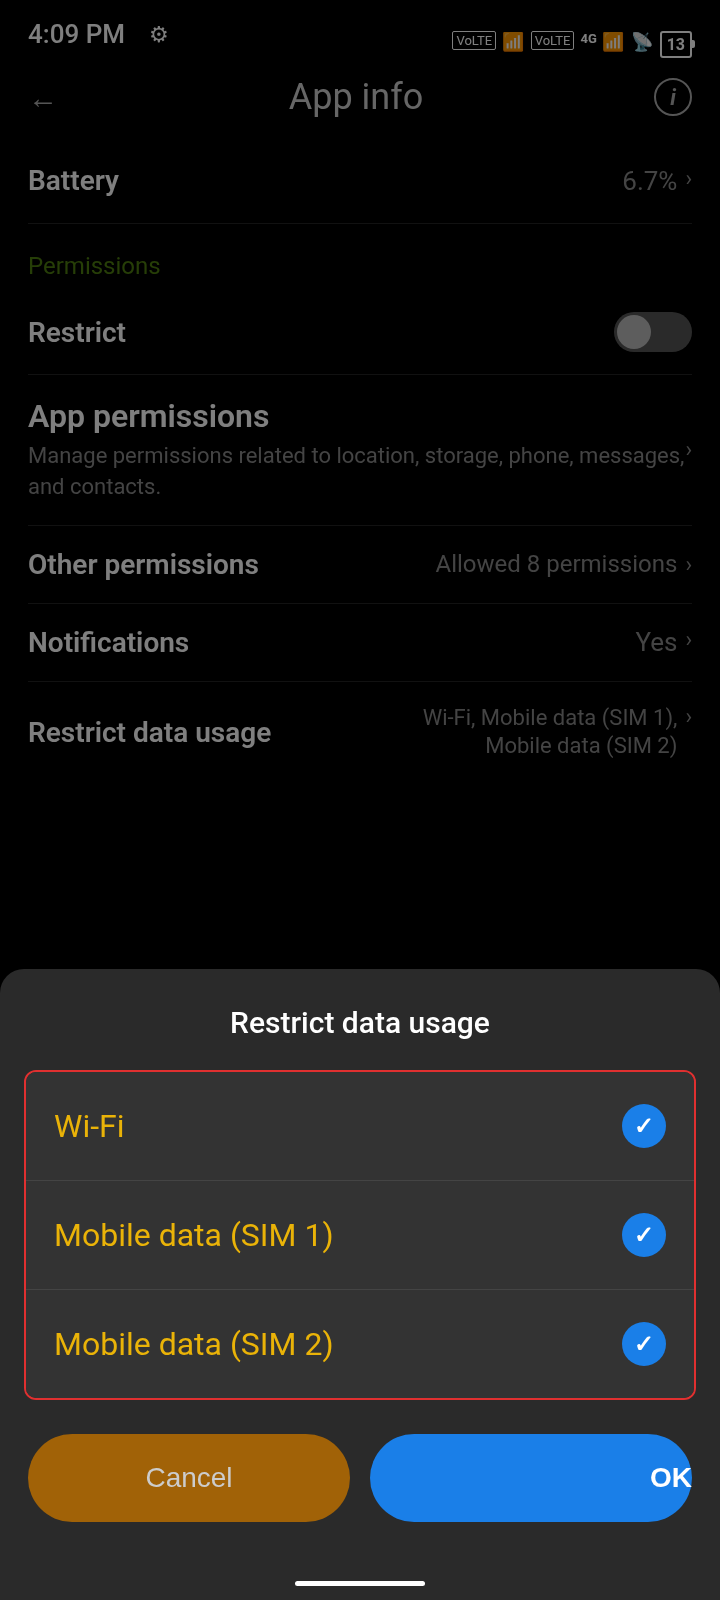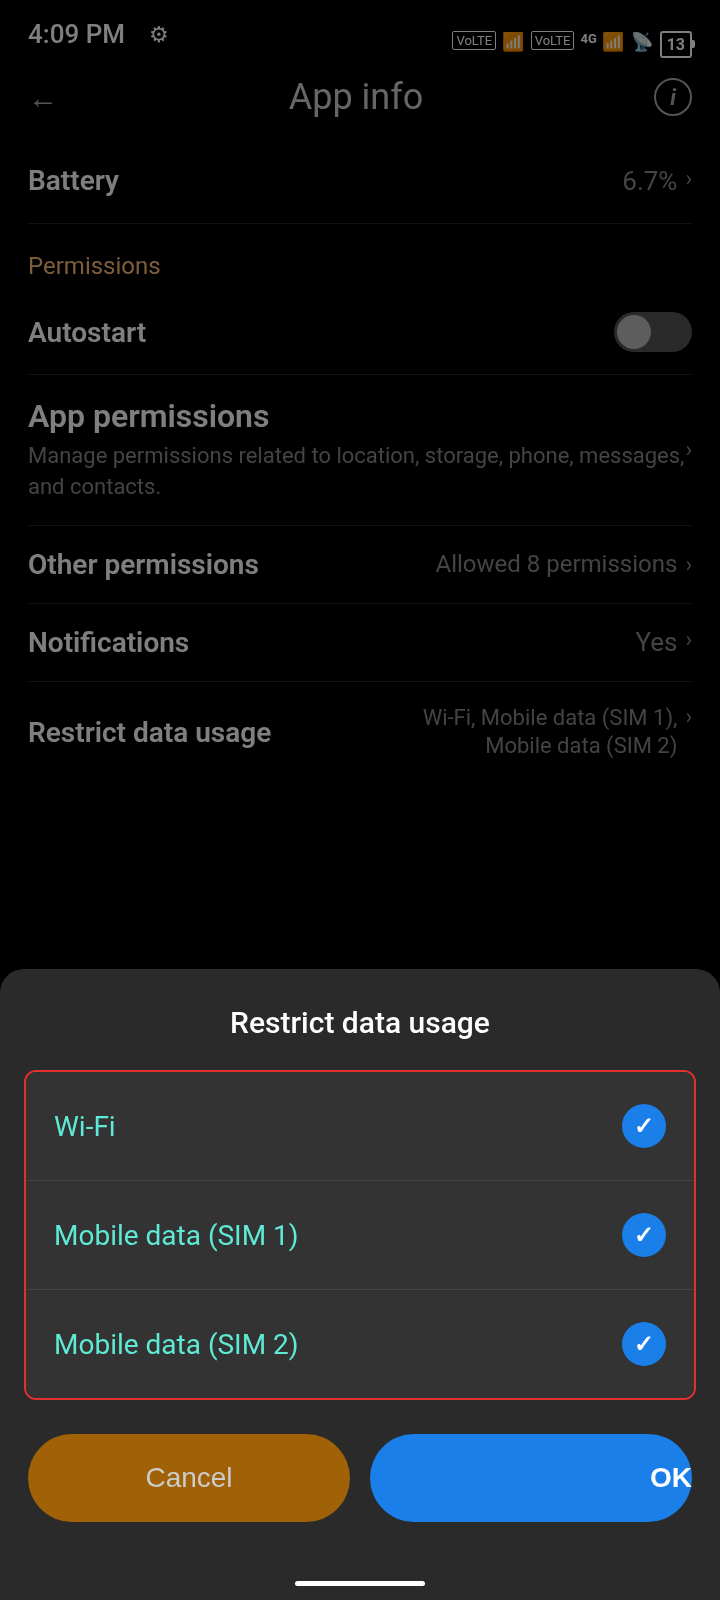--- a/index.html
+++ b/index.html
@@ -122,21 +122,21 @@
       font-size: 26px;
     }
     .chevron {
       color: #888;
       font-size: 22px;
     }
 
     
     .section-label {
       font-size: 24px;
-      color: #fdba74;
+      color: #4d7c0f;
       padding: 28px 0 10px 0;
     }
 
     
     .autostart-row {
       display: flex;
       align-items: center;
       justify-content: space-between;
       padding: 22px 0;
       border-bottom: 1px solid #222;
@@ -268,22 +268,22 @@
       align-items: center;
       justify-content: space-between;
       padding: 32px 28px;
       background: #333;
       cursor: pointer;
     }
     .option-row + .option-row {
       border-top: 1px solid #444;
     }
     .option-label {
-      font-size: 28px;
-      color: #5eead4;
+      font-size: 32px;
+      color: #eab308;
       font-weight: 400;
     }
     .checkbox-checked {
       width: 44px;
       height: 44px;
       background: #1a7fe8;
       border-radius: 50%;
       display: flex;
       align-items: center;
       justify-content: center;
@@ -372,21 +372,21 @@
     <span class="row-label">Battery</span>
     <div class="row-value">
       <span>6.7%</span>
       <span class="chevron">›</span>
     </div>
   </div>
 
   <div class="section-label">Permissions</div>
 
   <div class="autostart-row">
-    <span class="row-label">Autostart</span>
+    <span class="row-label">Restrict</span>
     <div class="toggle">
       <div class="toggle-thumb"></div>
     </div>
   </div>
 
   <div class="perm-row">
     <div class="perm-text">
       <div class="perm-title">App permissions</div>
       <div class="perm-sub">Manage permissions related to location, storage, phone, messages, and contacts.</div>
     </div>

